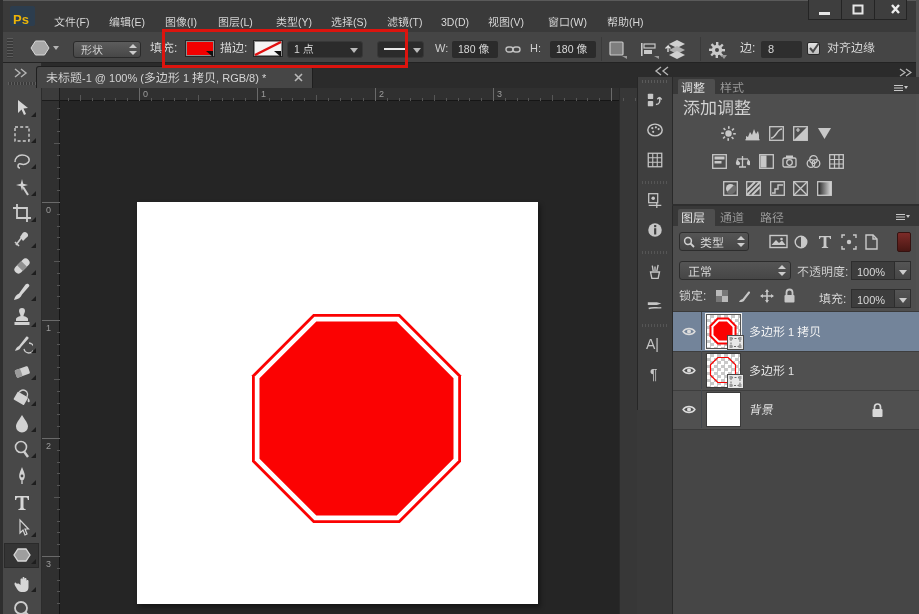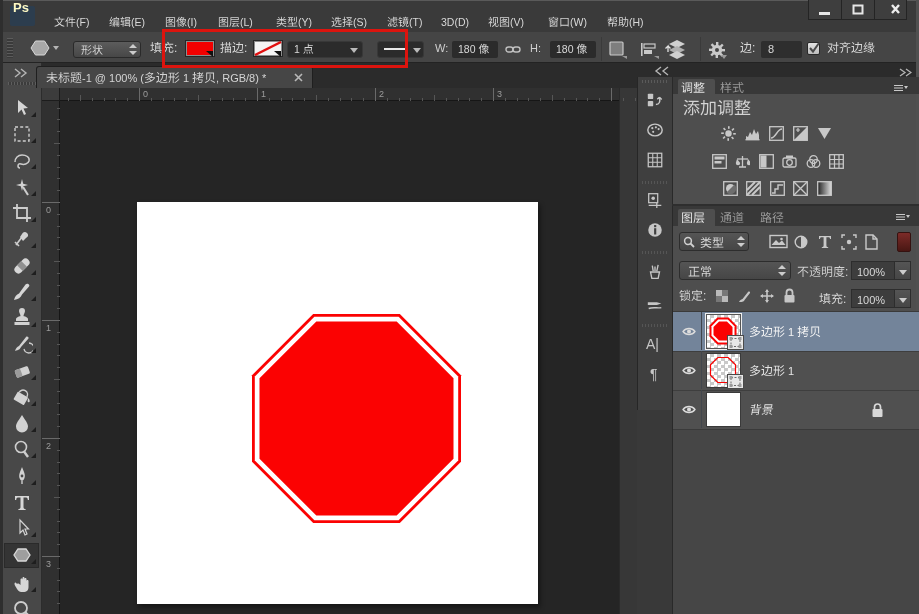--- a/index.html
+++ b/index.html
@@ -73,21 +73,21 @@
 <div style="position:absolute;left:0px;top:63px;width:919px;height:25px;background:#2b2b2b;"></div>
 <div style="position:absolute;left:3px;top:63px;width:39px;height:551px;background:#484848;border-right:1px solid #2c2c2c;"></div>
 <div style="position:absolute;left:42px;top:88px;width:577px;height:526px;background:#252525;"></div>
 <div style="position:absolute;left:619px;top:88px;width:18px;height:526px;background:#373737;border-left:1px solid #2a2a2a;"></div>
 <div style="position:absolute;left:637px;top:77px;width:35px;height:537px;background:#3f3f3f;border-left:1px solid #262626;"></div>
 <div style="position:absolute;left:637px;top:410px;width:35px;height:204px;background:#393939;"></div>
 <div style="position:absolute;left:672px;top:77px;width:247px;height:537px;background:#4e4e4e;border-left:1px solid #292929;"></div>
 <div style="position:absolute;left:0px;top:0px;width:3px;height:614px;background:#2e2e2e;"></div>
 <div style="position:absolute;left:916px;top:0px;width:3px;height:614px;background:#505050;"></div>
 <div style="position:absolute;left:10px;top:6px;width:25px;height:20px;background:#2c3d4e;border-radius:2px;"></div>
-<div style="position:absolute;left:13px;top:0;font:bold 13px 'Liberation Sans',sans-serif;color:#fef9c3;">Ps</div>
+<div style="position:absolute;left:13px;top:12px;font:bold 13px 'Liberation Sans',sans-serif;color:#eab308;">Ps</div>
 <svg style="position:absolute;left:54px;top:15px;overflow:visible" width="38" height="15" fill="#d8d8d8">
       <g transform="translate(0.0,11) scale(0.0110,-0.0110)">
         <use href="#c6587"></use>
       </g>
       <g transform="translate(11.0,11) scale(0.0110,-0.0110)">
         <use href="#c4ef6"></use>
       </g>
       <text x="22.0" y="11" font-family="Liberation Sans" font-size="10.5px" font-weight="normal" fill="#d8d8d8" xml:space="preserve">(F)</text>
     </svg>
 <svg style="position:absolute;left:109px;top:15px;overflow:visible" width="38" height="15" fill="#d8d8d8">

